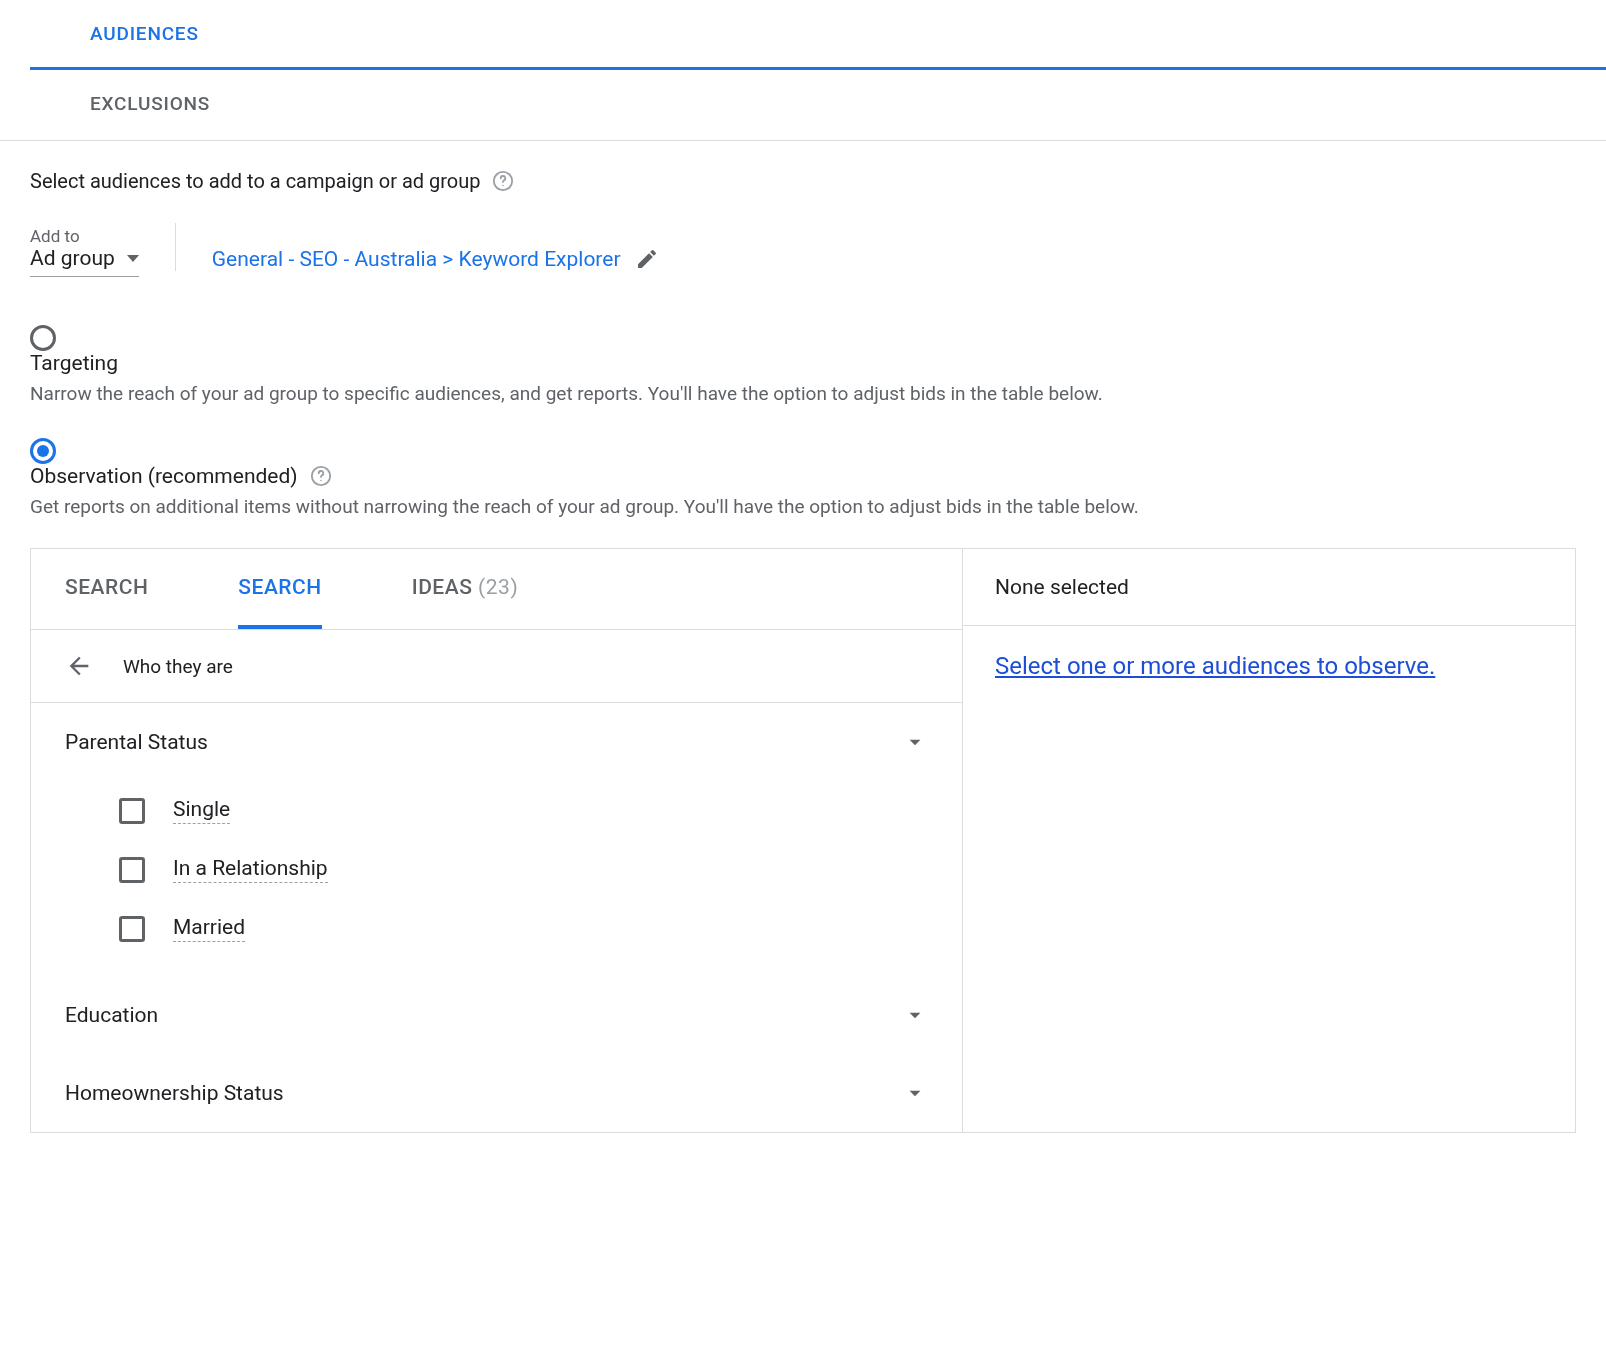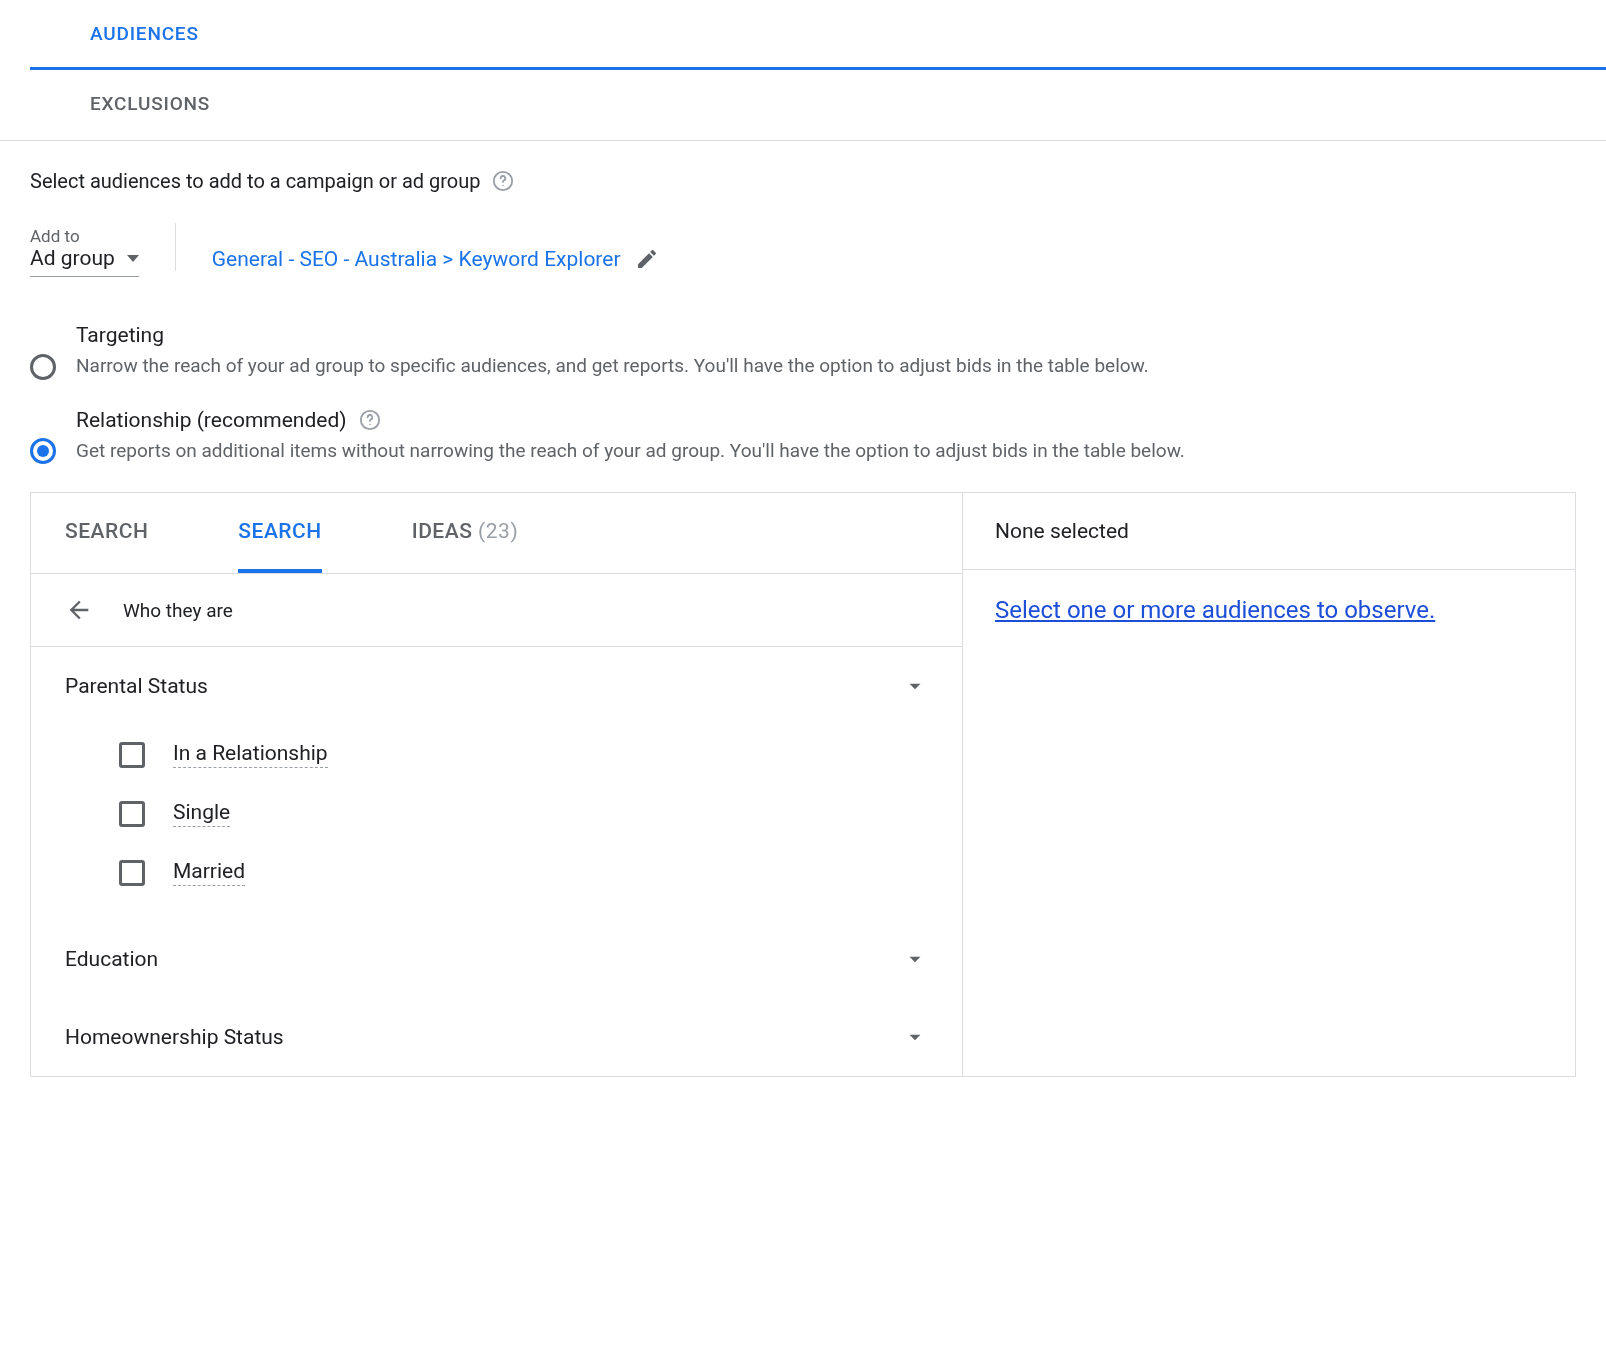--- a/index.html
+++ b/index.html
@@ -77,22 +77,23 @@
     display: flex;
     align-items: center;
     font-size: 21px;
     color: #1a73e8;
     padding-bottom: 6px;
   }
   .pencil-icon { margin-left: 14px; cursor: pointer; display: inline-flex; }
   .radios { margin-bottom: 20px; }
   .radio-row {
     display: flex;
-    align-items: flex-end;
+    align-items: flex-start;
     margin-bottom: 28px;
+    flex-direction: column;
   }
   .radio {
     width: 26px; height: 26px;
     border: 3px solid #5f6368;
     border-radius: 50%;
     margin-right: 20px;
     margin-top: 2px;
     flex-shrink: 0;
     cursor: pointer;
     position: relative;
@@ -243,21 +244,21 @@
       <div class="radio"></div>
       <div class="radio-text">
         <div class="radio-title">Targeting</div>
         <div class="radio-desc">Narrow the reach of your ad group to specific audiences, and get reports. You'll have the option to adjust bids in the table below.</div>
       </div>
     </div>
     <div class="radio-row">
       <div class="radio selected"></div>
       <div class="radio-text">
         <div class="radio-title">
-          <span>Relationship (recommended)</span>
+          <span>Observation (recommended)</span>
           <span class="help-icon">
             <svg width="22" height="22" viewBox="0 0 24 24" fill="none" stroke="#9aa0a6" stroke-width="2">
                 <circle cx="12" cy="12" r="10"></circle>
                 <path d="M9.5 9a2.5 2.5 0 1 1 3.5 2.3c-.8.4-1 .9-1 1.7" stroke-linecap="round"></path>
                 <circle cx="12" cy="17" r="0.8" fill="#9aa0a6" stroke="none"></circle>
               </svg>
           </span>
         </div>
         <div class="radio-desc">Get reports on additional items without narrowing the reach of your ad group. You'll have the option to adjust bids in the table below.</div>
       </div>
@@ -290,25 +291,25 @@
           <svg width="26" height="26" viewBox="0 0 24 24" fill="#5f6368">
               <path d="M7 10l5 5 5-5z"></path>
             </svg>
         </span>
       </div>
 
 
       <div class="checklist">
         <div class="check-item">
           <div class="checkbox"></div>
-          <span class="check-label">In a Relationship</span>
+          <span class="check-label">Single</span>
         </div>
         <div class="check-item">
           <div class="checkbox"></div>
-          <span class="check-label">Single</span>
+          <span class="check-label">In a Relationship</span>
         </div>
         <div class="check-item">
           <div class="checkbox"></div>
           <span class="check-label">Married</span>
         </div>
       </div>
 
       <div class="category-row">
         <span>Education</span>
         <span class="chev">

